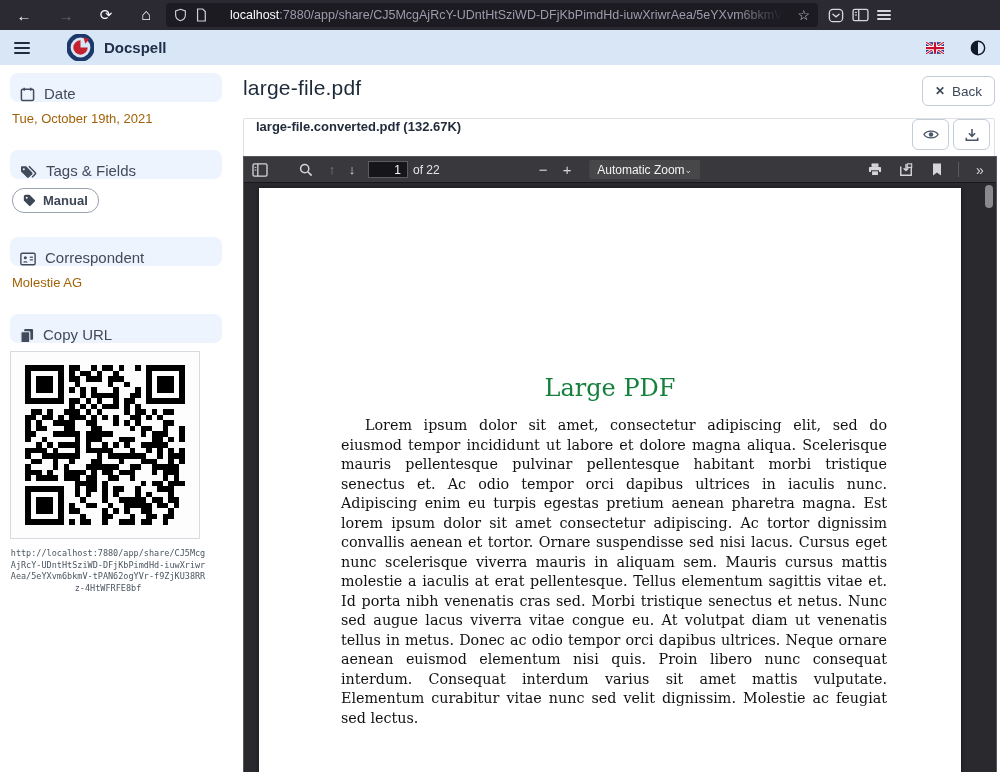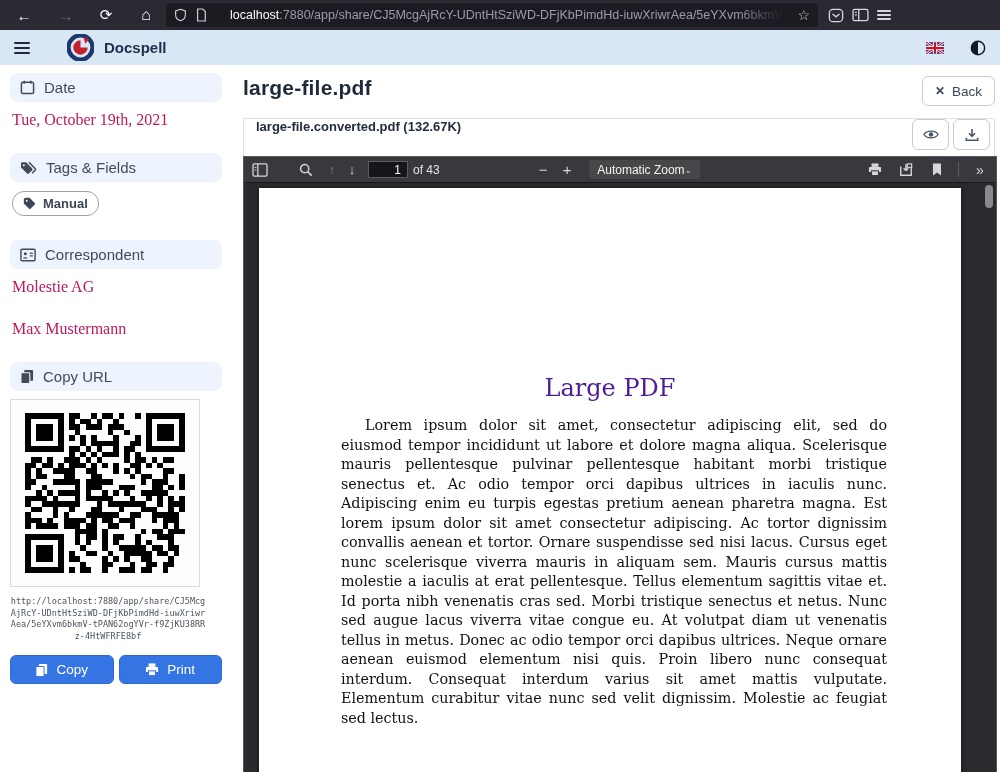--- a/index.html
+++ b/index.html
@@ -29,41 +29,41 @@
   .appbar { position:absolute; top:30px; left:0; width:1000px; height:35px;
     background:#d9e6f6; display:flex; align-items:center; padding:0 14px; }
   .appbar .bars.dark i { background:#1f2a3d; height:2px; }
   .applogo { margin-left:37px; margin-right:10px; }
   .appname { font-size:15px; font-weight:700; color:#20304a; }
   .appbar-right { margin-left:auto; display:flex; align-items:center; gap:26px; }
 
   
   .sidebar { position:absolute; top:65px; left:0; width:232px; bottom:0; background:#fff;
     padding:8px 10px 0 10px; }
-  .sec-head { background:#eef4fd; border-radius:8px; height:29px; display:flex; align-items:center;
+  .sec-head { background:#eef4fd; border-radius:8px; height:29px; display:flex; align-items:flex-end;
     padding:0 10px; gap:9px; color:#414b5c; font-size:15px; }
   .sec-head svg { flex:none; }
-  .sec-val { margin:9px 0 24px 2px; font-size:16px; color:#be185d;font-family:Liberation Serif, serif; }
+  .sec-val { margin:9px 0 24px 2px; font-size:13px; color:#a16207; }
   .badge { display:inline-flex; align-items:center; gap:7px; margin:9px 0 24px 2px;
     border:1px solid #98a1ad; border-radius:12px; padding:4px 10px;
     font-size:13px; font-weight:700; color:#3c4654; background:#fff; }
   .qrbox { margin-top:8px; width:190px; height:188px; border:1px solid #d6dbe2;
     background:#fdfdfd; display:flex; align-items:center; justify-content:center; }
   .qrbox svg { width:160px; height:160px; fill:#000; }
   .share-url { margin-top:9px; width:196px; font-family:"DejaVu Sans Mono", monospace;
     font-size:8.5px; line-height:11.5px; color:#4a5560; word-break:break-all;text-align:center; }
   .sb-btns { display:flex; gap:5px; margin-top:13px; }
   .btn-blue { flex:1; height:29px; background:#3575e3; border:1px solid #2e69d4; border-radius:6px;
     color:#fff; font-size:13.5px; display:flex; align-items:center; justify-content:center; gap:8px; }
   .btn-blue svg { flex:none; }
 
   
   .main { position:absolute; top:65px; left:232px; right:0; bottom:0; background:#fff; }
   .title-row { position:absolute; top:11px; left:11px; right:5px; display:flex; align-items:flex-start; }
-  .doc-title { font-size:21px; font-weight:700; color:#1c2a3a; letter-spacing:0.2px; }
+  .doc-title { font-size:21px; font-weight:400; color:#1c2a3a; letter-spacing:0.2px; }
   .btn-back { margin-left:auto; height:30px; border:1px solid #c4ccd8; border-radius:6px;
     background:#fff; display:flex; align-items:center; gap:7px; padding:0 12px;
     font-size:13.5px; color:#3c4858; }
   .btn-back .x { font-size:12px; font-weight:700; }
   .file-row { position:absolute; top:53px; left:11px; right:5px; height:44px;
     border:1px solid #dee2e6; border-radius:2px; display:flex; align-items:flex-start; padding:0 4px 0 12px; }
   .file-name { font-size:13px; font-weight:700; color:#222c3c; }
   .icon-btn { width:37px; height:31px; border:1px solid #c4ccd8; border-radius:6px; background:#fff;
     display:flex; align-items:center; justify-content:center; color:#4a5568; }
   .file-row .icon-btn { margin-left:4px; }
@@ -89,21 +89,21 @@
   .zoom-select { margin-left:8px; height:19px; background:#474749; border-radius:2px;
     display:flex; align-items:center; padding:0 8px; color:#f2f2f5; font-size:12px; }
   .zoom-select .chev { font-size:9px; color:#cfcfd6; }
   .tb-right { margin-left:auto; display:flex; align-items:center; gap:11px; }
   .tb-sep { width:1px; height:15px; background:#5c5c61; }
   .dbl-chev { font-size:14px; color:#d5d5da; }
 
   .canvas { position:absolute; top:25px; left:0; right:0; bottom:0; overflow:hidden; }
   .page { position:absolute; top:6px; left:15px; right:35px; height:920px; background:#fff;
     box-shadow:0 0 4px rgba(0,0,0,.5); font-family:"DejaVu Serif", serif; color:#111; }
-  .p-title { margin-top:186px; text-align:center; font-size:24px; color:#4c1d95; }
+  .p-title { margin-top:186px; text-align:center; font-size:24px; color:#15803d; }
   .p-date { margin-top:37px; text-align:center; font-size:14.5px; }
   .p-heading { margin:34px 74px 0 82px; font-size:18.5px; font-weight:700; }
   .p-body { margin:14px 74px 0 82px; font-size:14.3px; line-height:19.5px;
     text-align:justify; text-indent:24px; }
   .scrollbar { position:absolute; top:2px; right:2px; width:10px; bottom:0; }
   .scroll-thumb { position:absolute; top:1px; left:1px; width:8px; height:23px;
     background:#8a8a8e; border-radius:4px; }
 
   svg { display:block; }
 </style>
@@ -211,21 +211,20 @@
       <rect x="1" y="1" width="16" height="13" rx="1.5" fill="none" stroke="#414b5c" stroke-width="1.6"></rect>
       <circle cx="6" cy="6" r="1.7" fill="#414b5c"></circle>
       <path d="M3.5 11.5 C3.5 9.5 8.5 9.5 8.5 11.5" fill="#414b5c"></path>
       <line x1="11" y1="5.5" x2="14.5" y2="5.5" stroke="#414b5c" stroke-width="1.4"></line>
       <line x1="11" y1="8.5" x2="14.5" y2="8.5" stroke="#414b5c" stroke-width="1.4"></line>
     </svg>
     <span>Correspondent</span>
   </div>
   <div class="sec-val">Molestie AG</div>
 
-  <div class="sec-val">Max Mustermann</div>
 
   <div class="sec-head">
     <svg width="14" height="15" viewBox="0 0 15 16">
       <rect x="4.5" y="1" width="9.5" height="11.5" rx="1" fill="#414b5c"></rect>
       <rect x="1" y="4" width="9.5" height="11.5" rx="1" fill="#414b5c" stroke="#eef4fd" stroke-width="1.2"></rect>
     </svg>
     <span>Copy URL</span>
   </div>
 
   <div class="qrbox">
@@ -651,37 +650,20 @@
         <rect x="18" y="28" width="1" height="1"></rect>
         <rect x="19" y="28" width="1" height="1"></rect>
         <rect x="21" y="28" width="1" height="1"></rect>
         <rect x="22" y="28" width="1" height="1"></rect>
         <rect x="25" y="28" width="1" height="1"></rect>
       </svg>
   </div>
 
   <div class="share-url">http://localhost:7880/app/share/CJ5McgAjRcY-UDntHtSziWD-DFjKbPimdHd-iuwXriwrAea/5eYXvm6bkmV-tPAN62ogYVr-f9ZjKU38RRz-4HtWFRFE8bf</div>
 
-  <div class="sb-btns">
-    <button class="btn-blue">
-      <svg width="13" height="14" viewBox="0 0 15 16">
-        <rect x="4.5" y="1" width="9.5" height="11.5" rx="1" fill="#fff"></rect>
-        <rect x="1" y="4" width="9.5" height="11.5" rx="1" fill="#fff" stroke="#3575e3" stroke-width="1.2"></rect>
-      </svg>
-      <span>Copy</span>
-    </button>
-    <button class="btn-blue">
-      <svg width="14" height="13" viewBox="0 0 16 15">
-        <rect x="4" y="0.5" width="8" height="4" fill="#fff"></rect>
-        <rect x="1" y="4.5" width="14" height="6" rx="1" fill="#fff"></rect>
-        <rect x="4" y="9" width="8" height="5.5" fill="#fff" stroke="#3575e3" stroke-width="1.2"></rect>
-      </svg>
-      <span>Print</span>
-    </button>
-  </div>
 </aside>
 
 <main class="main">
 
   <div class="title-row">
     <h1 class="doc-title">large-file.pdf</h1>
     <button class="btn-back">
       <span class="x">✕</span>
       <span>Back</span>
     </button>
@@ -716,21 +698,21 @@
       </span>
       <span class="tbtn" style="margin-left:26px">
         <svg width="14" height="14" viewBox="0 0 16 16">
           <circle cx="6.5" cy="6.5" r="4.7" fill="none" stroke="#d5d5da" stroke-width="1.7"></circle>
           <line x1="10" y1="10" x2="14.5" y2="14.5" stroke="#d5d5da" stroke-width="1.9"></line>
         </svg>
       </span>
       <span class="tbtn arrow dim" style="margin-left:6px">↑</span>
       <span class="tbtn arrow">↓</span>
       <input class="page-input" value="1" style="">
-      <span class="page-count">of 43</span>
+      <span class="page-count">of 22</span>
 
       <span class="zoom-group">
         <span class="tbtn zoom-sign">−</span>
         <span class="tbtn zoom-sign">+</span>
         <span class="zoom-select">
           <span>Automatic Zoom</span>
           <span class="chev">⌄</span>
         </span>
       </span>
 

